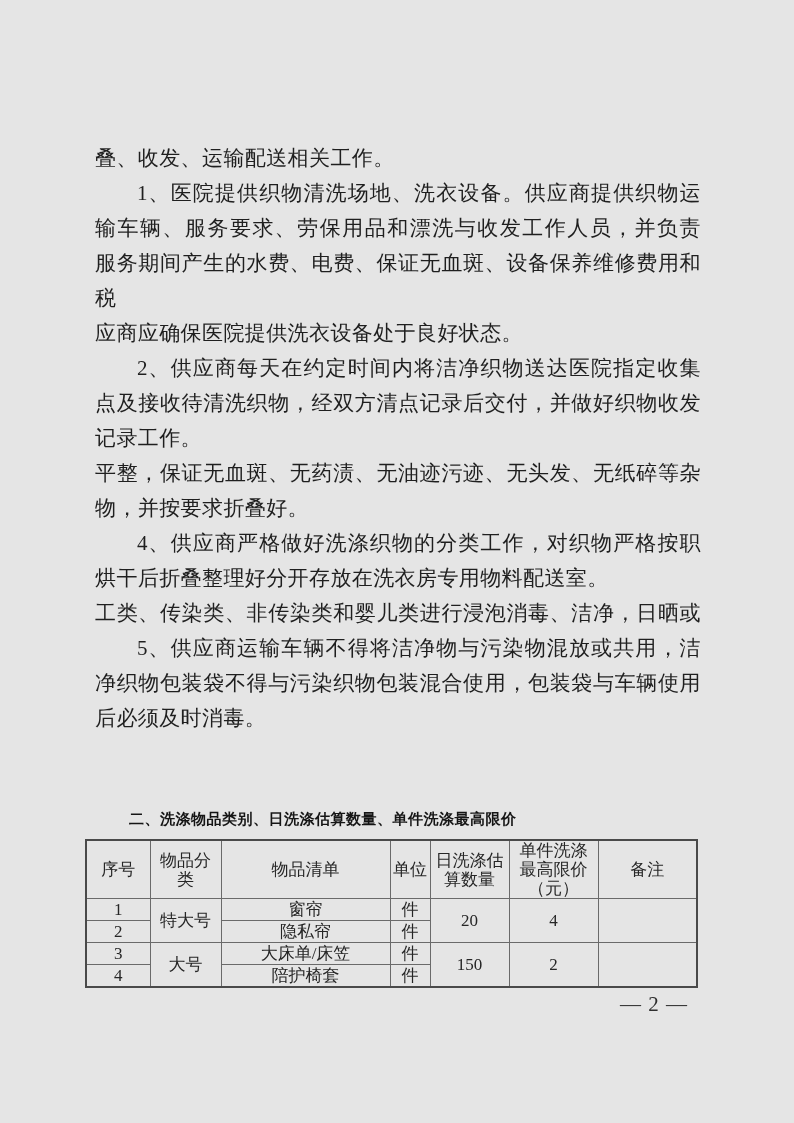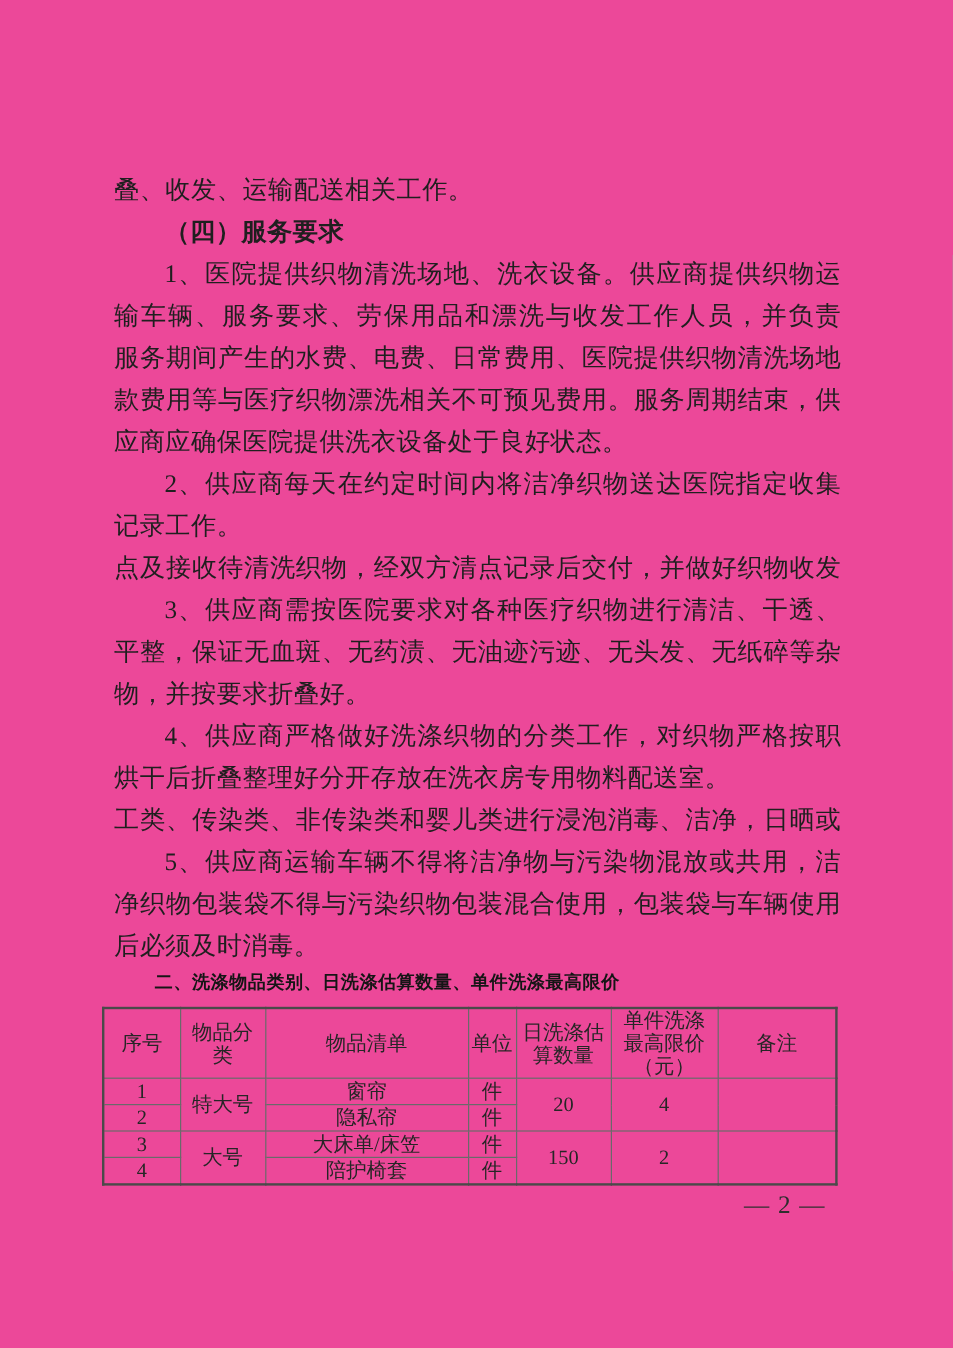--- a/index.html
+++ b/index.html
@@ -5,21 +5,21 @@
   html, body {
     margin: 0;
     padding: 0;
     background: #9e9e9e;
   }
   .page {
     position: relative;
     width: 794px;
     height: 1123px;
     margin: 0 auto;
-    background: #ec4899;
+    background: #e5e5e5;
     font-family: "Liberation Serif", "DejaVu Serif", serif;
     color: #1f1f1f;
     overflow: hidden;
   }
   .text-block {
     position: absolute;
     left: 95px;
     top: 141px;
     width: 606px;
     font-size: 21px;
@@ -98,33 +98,30 @@
     letter-spacing: 1px;
   }
 </style>
 </head>
 <body>
 
 <div class="page">
 
   <div class="text-block">
     <div class="line end">叠、收发、运输配送相关工作。</div>
-    <div class="line end ind bold">（四）服务要求</div>
 
     <div class="line ind">1、医院提供织物清洗场地、洗衣设备。供应商提供织物运</div>
     <div class="line">输车辆、服务要求、劳保用品和漂洗与收发工作人员，并负责</div>
-    <div class="line">服务期间产生的水费、电费、日常费用、医院提供织物清洗场地</div>
-    <div class="line">款费用等与医疗织物漂洗相关不可预见费用。服务周期结束，供</div>
+    <div class="line">服务期间产生的水费、电费、保证无血斑、设备保养维修费用和税</div>
     <div class="line end">应商应确保医院提供洗衣设备处于良好状态。</div>
 
     <div class="line ind">2、供应商每天在约定时间内将洁净织物送达医院指定收集</div>
+    <div class="line">点及接收待清洗织物，经双方清点记录后交付，并做好织物收发</div>
     <div class="line end">记录工作。</div>
-    <div class="line">点及接收待清洗织物，经双方清点记录后交付，并做好织物收发</div>
 
-    <div class="line ind">3、供应商需按医院要求对各种医疗织物进行清洁、干透、</div>
     <div class="line">平整，保证无血斑、无药渍、无油迹污迹、无头发、无纸碎等杂</div>
     <div class="line end">物，并按要求折叠好。</div>
 
     <div class="line ind">4、供应商严格做好洗涤织物的分类工作，对织物严格按职</div>
     <div class="line end">烘干后折叠整理好分开存放在洗衣房专用物料配送室。</div>
     <div class="line">工类、传染类、非传染类和婴儿类进行浸泡消毒、洁净，日晒或</div>
 
     <div class="line ind">5、供应商运输车辆不得将洁净物与污染物混放或共用，洁</div>
     <div class="line">净织物包装袋不得与污染织物包装混合使用，包装袋与车辆使用</div>
     <div class="line end">后必须及时消毒。</div>

